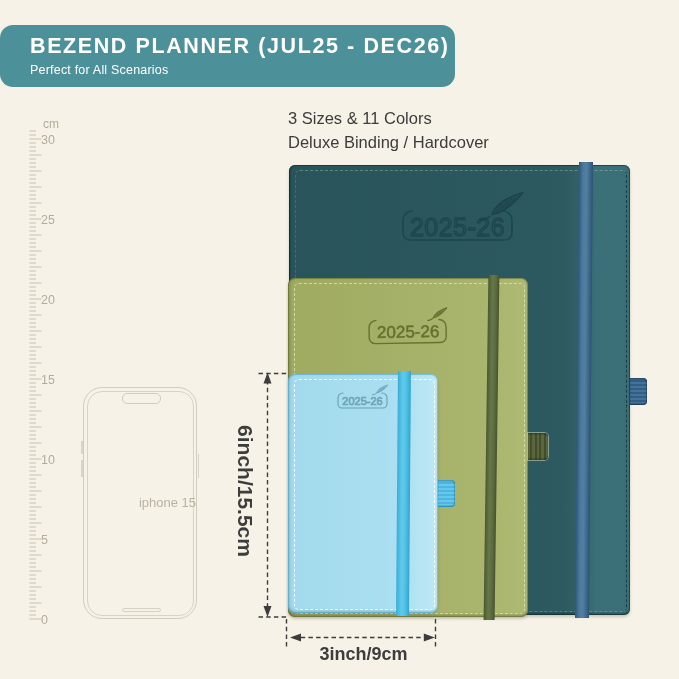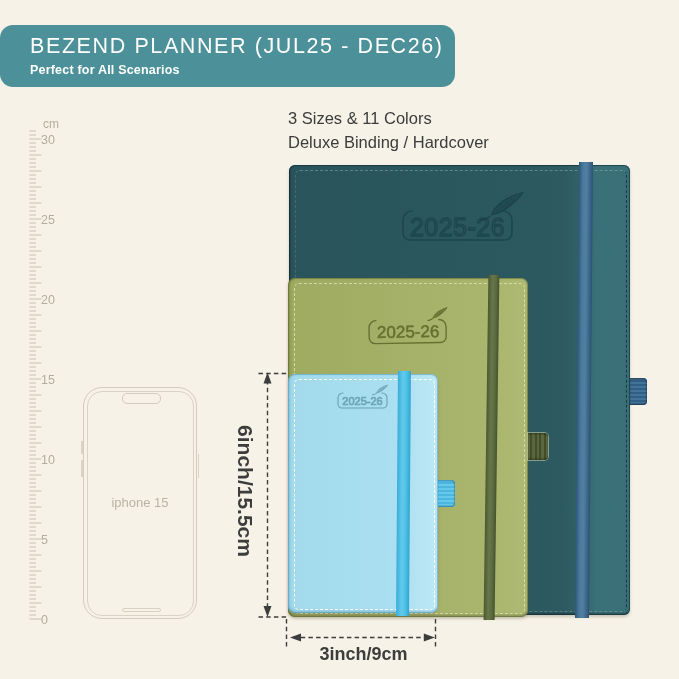--- a/index.html
+++ b/index.html
@@ -1,20 +1,20 @@
 <!DOCTYPE html>
 <html><head>
 <meta charset="utf-8">
 <style>
 html,body{margin:0;padding:0;}
 #page{position:relative;width:679px;height:679px;background:#f6f2e7;overflow:hidden;
   font-family:"Liberation Sans", sans-serif;}
 #banner{position:absolute;left:0;top:25px;width:455px;height:62px;background:#4c9199;border-radius:13px;}
-#banner .t1{position:absolute;left:30px;top:9px;color:#fff;font-weight:normal;font-size:21.5px;letter-spacing:1.6px;white-space:nowrap;}
-#banner .t2{position:absolute;left:30px;top:38px;color:#fff;font-weight:bold;font-size:12.5px;letter-spacing:0.2px;}
+#banner .t1{position:absolute;left:30px;top:9px;color:#fff;font-weight:bold;font-size:21.5px;letter-spacing:1.6px;white-space:nowrap;}
+#banner .t2{position:absolute;left:30px;top:38px;color:#fff;font-weight:normal;font-size:12.5px;letter-spacing:0.2px;}
 #subtitle{position:absolute;left:288px;top:107px;color:#3c3c3c;font-size:16.5px;font-weight:normal;line-height:23.5px;letter-spacing:0px;}
 
 .planner{position:absolute;}
 .stA,.stB{position:absolute;left:6px;top:5px;right:3px;bottom:3px;border-radius:5px;pointer-events:none;border:1px dashed transparent;}
 .band{position:absolute;top:-3px;bottom:-3px;}
 .loop{position:absolute;}
 #teal{left:289px;top:165px;width:341px;height:450px;border-radius:6px;
   background:linear-gradient(90deg,#29545b 0%,#2b575e 60%,#2d5a61 80%,#336168 86%,#3a7078 90%,#3a6f77 100%);
   box-shadow:0 2px 3px rgba(110,100,75,0.3), inset 0 0 0 1px rgba(12,40,46,0.5), inset 1.5px 0 2px rgba(0,0,0,0.25), inset 0 -2px 2px rgba(0,0,0,0.25);}
 #teal .stA{border-top-color:rgba(195,220,210,0.35);border-left-color:rgba(195,220,210,0.18);}
@@ -39,21 +39,21 @@
 #blue .stB{border-color:transparent;}
 #blue .band{left:109px;width:13px;transform:rotate(0.45deg);background:linear-gradient(90deg,#3aadd6 0%,#60caec 40%,#52c3e6 65%,#31a5d0 100%);}
 #blue .loop{right:-17px;top:106px;width:17px;height:27px;border-radius:0 4px 4px 0;
   background:repeating-linear-gradient(180deg,#66c9ec 0px,#66c9ec 2.2px,#4cb6e0 2.2px,#4cb6e0 4px);
   box-shadow:inset 0 1.5px 1px rgba(20,90,125,0.4), inset 0 -1.5px 1px rgba(20,90,125,0.4), inset -1px 0 1px rgba(20,90,125,0.3);}
 .logo{position:absolute;}
 
 #phone{position:absolute;left:83px;top:387px;width:112px;height:230px;border:1.5px solid #d2ccbe;border-radius:19px;}
 #phone .inner{position:absolute;left:2.5px;top:2.5px;right:2.5px;bottom:2.5px;border:1px solid #d8d3c5;border-radius:15px;}
 #phone .island{position:absolute;left:38px;top:5px;width:37px;height:9px;border:1px solid #d2ccbe;border-radius:5px;}
-#phone .lbl{position:absolute;left:0;right:0;top:107px;text-align:center;color:#bab3a4;font-size:13px;}
+#phone .lbl{position:absolute;left:0;right:0;top:107px;text-align:right;color:#bab3a4;font-size:13px;}
 #phone .port{position:absolute;left:38px;bottom:6px;width:37px;height:2px;border:1px solid #d6d1c3;border-radius:2px;}
 #phone .btnL1{position:absolute;left:-3px;top:53px;width:1.5px;height:13px;background:#d9d4c7;}
 #phone .btnL2{position:absolute;left:-3px;top:72px;width:1.5px;height:17px;background:#d9d4c7;}
 #phone .btnR{position:absolute;right:-3px;top:66px;width:1.5px;height:24px;background:#d9d4c7;}
 #dims{position:absolute;left:0;top:0;}
 #rulersvg{position:absolute;left:0;top:0;}
 </style>
 </head>
 <body>
 <div id="page">

